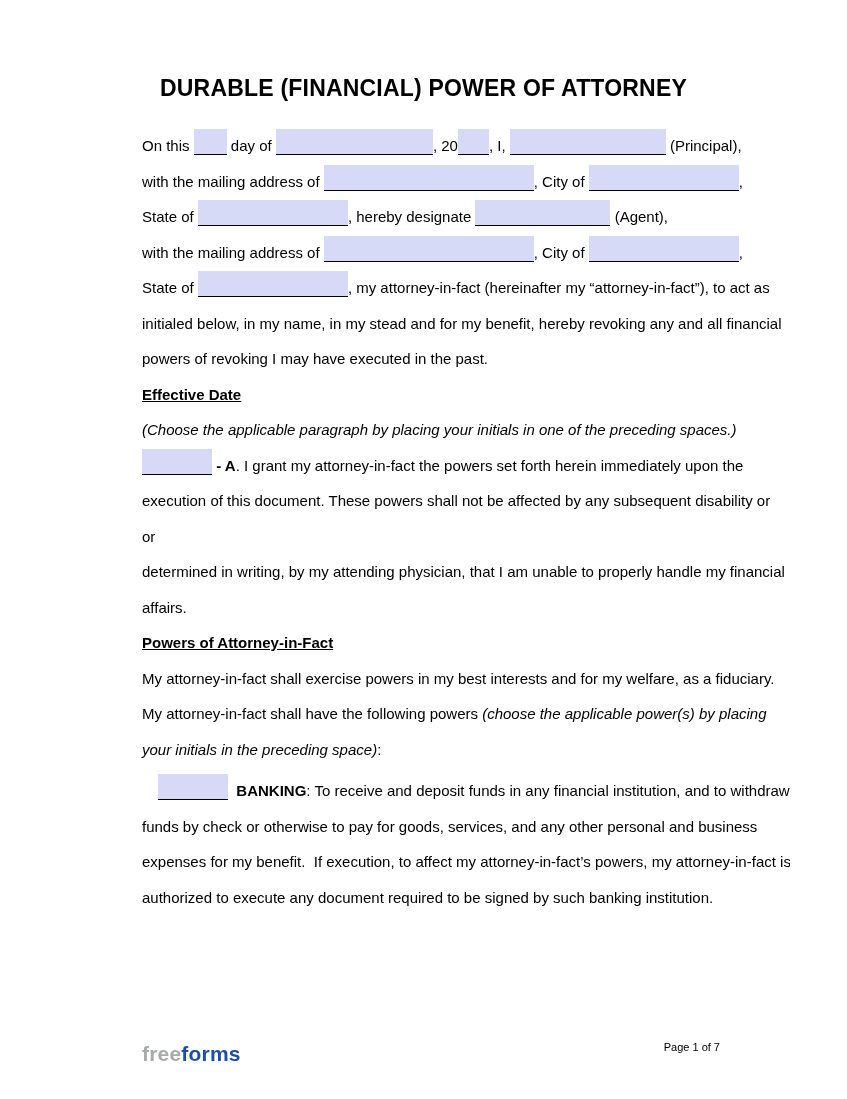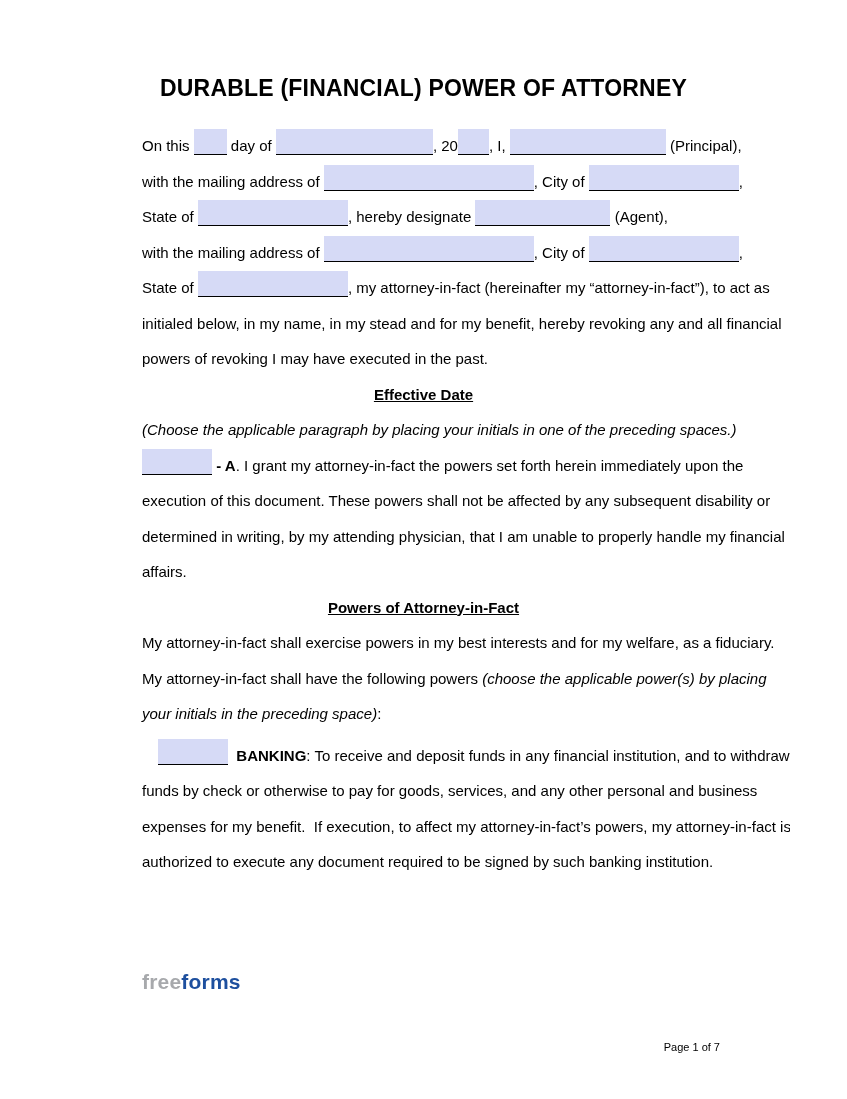--- a/index.html
+++ b/index.html
@@ -29,35 +29,35 @@
     line-height: 32px;
     letter-spacing: 0.2px;
     white-space: nowrap;
   }
   .lines { margin-top: 24px; }
   .line {
     line-height: 35.5px;
     height: 35.5px;
     white-space: pre;
   }
-  .line.center { text-align: center; }
+  .line.center { }
   .seg.bold { font-weight: bold; }
   .seg.italic { font-style: italic; }
   .seg.heading { font-weight: bold; text-decoration: underline; }
   .blank {
     display: inline-block;
     height: 26px;
     background: var(--blank-fill);
     border-bottom: 1px solid #000;
     vertical-align: -4px;
   }
   .footer-logo {
     position: absolute;
     left: 85px;
-    top: 954px;
+    top: 1026px;
     font-size: 21px;
     font-weight: bold;
     letter-spacing: 0.2px;
   }
   .logo-free { color: var(--logo-gray); }
   .logo-forms { color: var(--logo-blue); }
   .page-number {
     position: absolute;
     right: 70px;
     top: 1021px;
@@ -76,20 +76,21 @@
         <div class="line"><span class="seg text">with the mailing address of </span><span class="blank" style="width: 210px;"></span><span class="seg text">, City of </span><span class="blank" style="width: 150px;"></span><span class="seg text">,</span></div>
         <div class="line"><span class="seg text">State of </span><span class="blank" style="width: 150px;"></span><span class="seg text">, hereby designate </span><span class="blank" style="width: 135px;"></span><span class="seg text"> (Agent),</span></div>
         <div class="line"><span class="seg text">with the mailing address of </span><span class="blank" style="width: 210px;"></span><span class="seg text">, City of </span><span class="blank" style="width: 150px;"></span><span class="seg text">,</span></div>
         <div class="line"><span class="seg text">State of </span><span class="blank" style="width: 150px;"></span><span class="seg text">, my attorney-in-fact (hereinafter my “attorney-in-fact”), to act as</span></div>
         <div class="line"><span class="seg text">initialed below, in my name, in my stead and for my benefit, hereby revoking any and all financial</span></div>
         <div class="line"><span class="seg text">powers of revoking I may have executed in the past.</span></div>
         <div class="line center"><span class="seg heading">Effective Date</span></div>
         <div class="line"><span class="seg italic">(Choose the applicable paragraph by placing your initials in one of the preceding spaces.)</span></div>
         <div class="line"><span class="blank" style="width: 70px;"></span><span class="seg text"> </span><span class="seg bold">- A</span><span class="seg text">. I grant my attorney-in-fact the powers set forth herein immediately upon the</span></div>
         <div class="line"><span class="seg text">execution of this document. These powers shall not be affected by any subsequent disability or</span></div>
+        <div class="line"><span class="seg text">or</span></div>
         <div class="line"><span class="seg text">determined in writing, by my attending physician, that I am unable to properly handle my financial</span></div>
         <div class="line"><span class="seg text">affairs.</span></div>
         <div class="line center"><span class="seg heading">Powers of Attorney-in-Fact</span></div>
         <div class="line"><span class="seg text">My attorney-in-fact shall exercise powers in my best interests and for my welfare, as a fiduciary.</span></div>
         <div class="line"><span class="seg text">My attorney-in-fact shall have the following powers </span><span class="seg italic">(choose the applicable power(s) by placing</span></div>
         <div class="line"><span class="seg italic">your initials in the preceding space)</span><span class="seg text">:</span></div>
         <div class="line" style="margin-top: 6px; padding-left: 16px;"><span class="blank" style="width: 70px;"></span><span class="seg text">  </span><span class="seg bold">BANKING</span><span class="seg text">: To receive and deposit funds in any financial institution, and to withdraw</span></div>
         <div class="line"><span class="seg text">funds by check or otherwise to pay for goods, services, and any other personal and business</span></div>
         <div class="line"><span class="seg text">expenses for my benefit.  If execution, to affect my attorney-in-fact’s powers, my attorney-in-fact is</span></div>
         <div class="line"><span class="seg text">authorized to execute any document required to be signed by such banking institution.</span></div>

